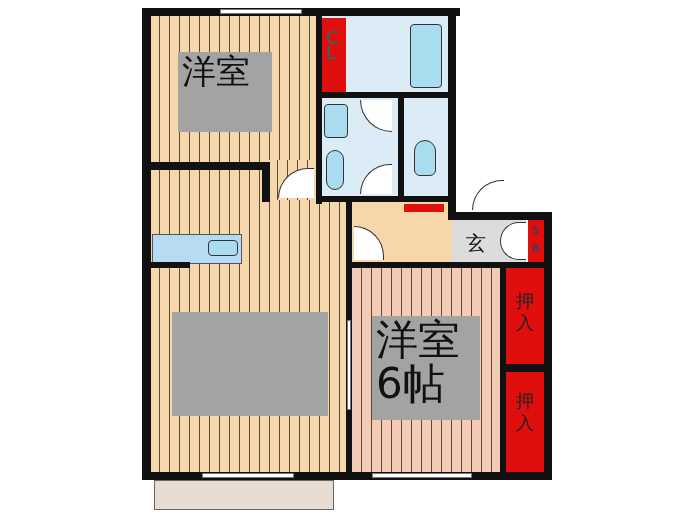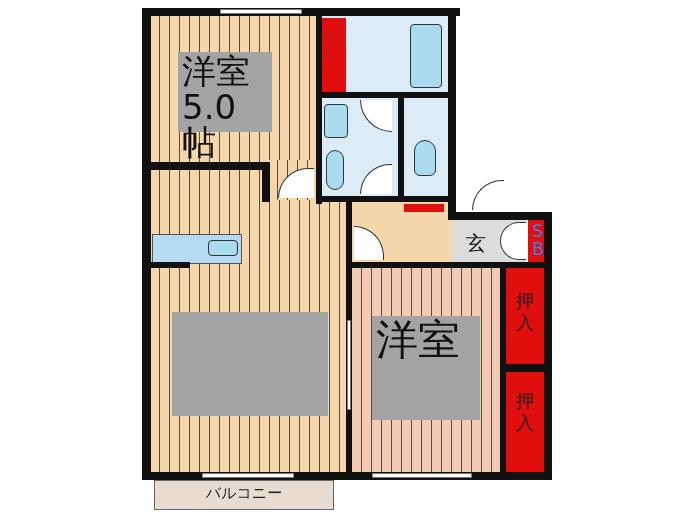--- a/index.html
+++ b/index.html
@@ -28,30 +28,30 @@
   <div class="abs floor-wood" style="left:150px;top:170px;width:196px;height:302px;"></div>
   <div class="abs floor-wood" style="left:268px;top:160px;width:78px;height:40px;"></div>
 
   <div class="abs wet" style="left:320px;top:14px;width:130px;height:185px;"></div>
   <div class="abs fix" style="left:410px;top:24px;width:32px;height:64px;"></div>
   <div class="abs fix" style="left:324px;top:104px;width:24px;height:34px;"></div>
   <div class="abs fix" style="left:326px;top:150px;width:18px;height:40px;border-radius:9px;"></div>
   <div class="abs fix" style="left:414px;top:140px;width:22px;height:36px;border-radius:11px 11px 6px 6px;"></div>
 
   <div class="abs red" style="left:320px;top:18px;width:26px;height:76px;"></div>
-  <div class="abs" style="left:326px;top:30px;width:14px;font-size:14px;line-height:15px;word-break:break-all;color:#b91c1c;">CL</div>
+  <div class="abs" style="left:326px;top:30px;width:14px;font-size:18px;line-height:15px;word-break:break-all;color:#0f766e;">CL</div>
 
   <div class="abs hall" style="left:352px;top:200px;width:100px;height:62px;"></div>
   <div class="abs red" style="left:404px;top:204px;width:40px;height:8px;"></div>
 
   <div class="abs genkan" style="left:452px;top:220px;width:74px;height:42px;"></div>
   <div class="abs" style="left:466px;top:230px;font-size:20px;color:#111;">玄</div>
 
   <div class="abs red" style="left:528px;top:220px;width:16px;height:42px;"></div>
-  <div class="abs" style="left:532px;top:222px;width:10px;font-size:17px;line-height:18px;word-break:break-all;color:#3b82f6;">SB</div>
+  <div class="abs" style="left:532px;top:222px;width:10px;font-size:11px;line-height:18px;word-break:break-all;color:#0c4a6e;">SB</div>
 
   <div class="abs floor-wood2" style="left:352px;top:268px;width:148px;height:204px;"></div>
 
   <div class="abs red" style="left:506px;top:268px;width:38px;height:96px;"></div>
   <div class="abs" style="left:516px;top:290px;width:20px;font-size:18px;line-height:22px;word-break:break-all;color:#222;">押入</div>
   <div class="abs red" style="left:506px;top:372px;width:38px;height:100px;"></div>
   <div class="abs" style="left:516px;top:390px;width:20px;font-size:18px;line-height:22px;word-break:break-all;color:#222;">押入</div>
 
   <div class="abs" style="left:152px;top:234px;width:90px;height:30px;background:#b6dbf3;border:1px solid #555;"></div>
   <div class="abs fix" style="left:208px;top:240px;width:30px;height:16px;"></div>
@@ -81,23 +81,22 @@
 
   <div class="abs door" style="left:278px;top:168px;width:36px;height:30px;border-radius:36px 0 0 0;border-right:none;border-bottom:none;"></div>
   <div class="abs door" style="left:360px;top:100px;width:32px;height:32px;border-radius:0 0 0 32px;border-top:none;border-right:none;"></div>
   <div class="abs door" style="left:360px;top:164px;width:32px;height:30px;border-radius:32px 0 0 0;border-right:none;border-bottom:none;"></div>
   <div class="abs door" style="left:354px;top:226px;width:30px;height:34px;border-radius:0 34px 0 0;border-left:none;border-bottom:none;"></div>
   <div class="abs door" style="left:472px;top:180px;width:32px;height:30px;border-radius:32px 0 0 0;border-right:none;border-bottom:none;"></div>
   <div class="abs door" style="left:500px;top:222px;width:26px;height:38px;border-radius:26px 0 0 26px;border-right:none;"></div>
 
   <div class="abs label-box" style="left:178px;top:52px;width:94px;height:80px;padding:2px 4px;font-size:34px;">
     <div>洋室</div>
-    <div>5.0帖</div>
   </div>
   <div class="abs label-box" style="left:172px;top:312px;width:156px;height:104px;padding:2px 4px;font-size:46px;">
   </div>
   <div class="abs label-box" style="left:372px;top:316px;width:108px;height:104px;padding:2px 4px;font-size:42px;">
     <div>洋室</div>
+    <div>6帖</div>
   </div>
 
   <div class="abs balcony" style="left:154px;top:480px;width:180px;height:30px;"></div>
-  <div class="abs" style="left:154px;top:484px;width:180px;text-align:center;font-size:15px;color:#222;">バルコニー</div>
 </div>
 
 </body></html>

